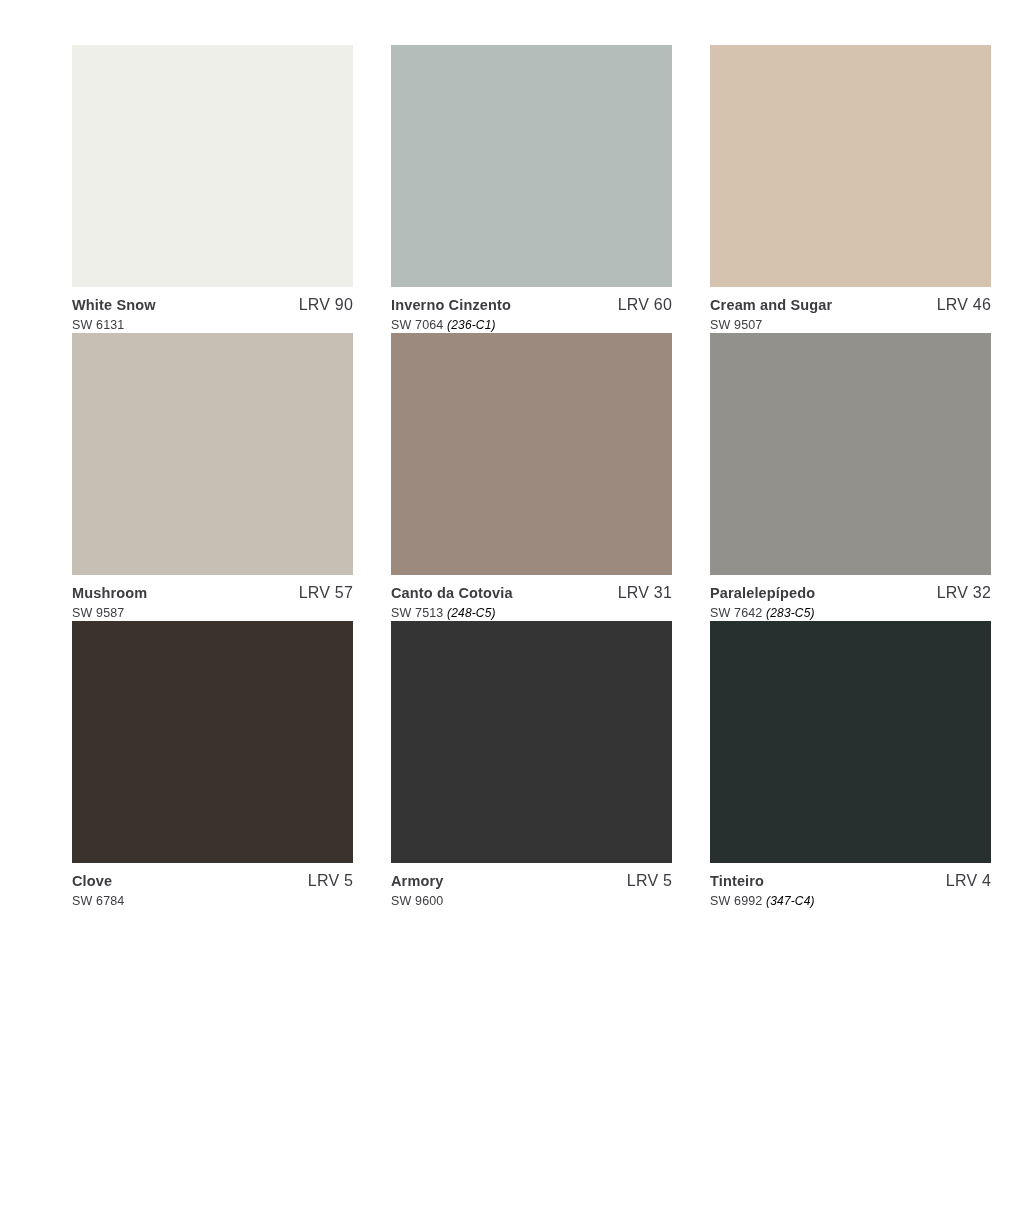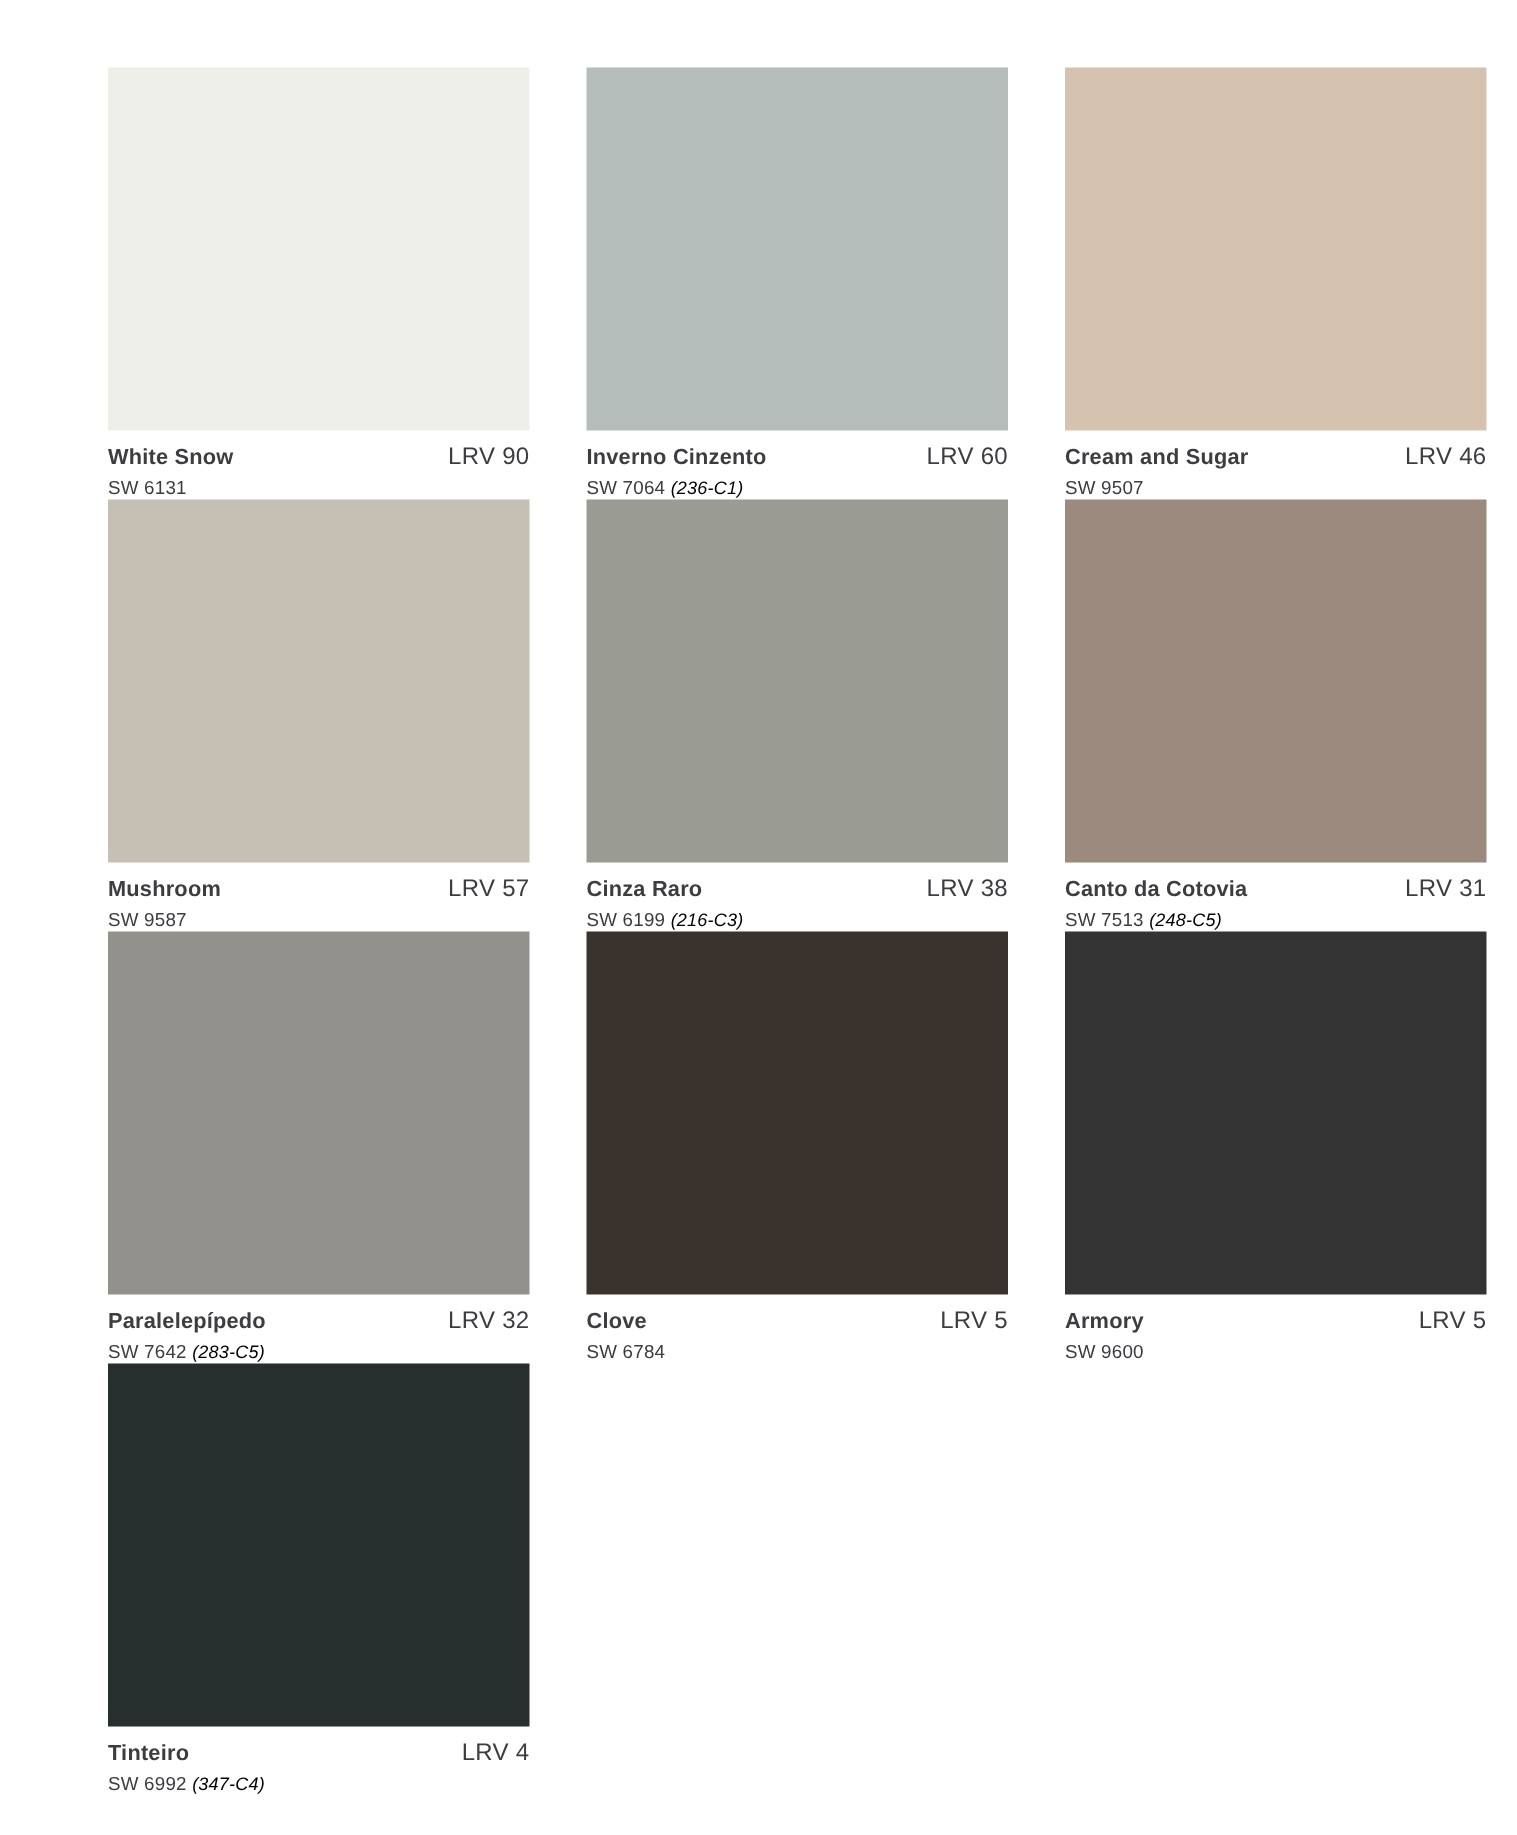--- a/index.html
+++ b/index.html
@@ -140,33 +140,20 @@
         <span class="swatch-name">Mushroom</span>
         <span class="swatch-lrv">LRV 57</span>
       </div>
       <div class="swatch-code-line">
         <span class="swatch-code">SW 9587</span>
         
       </div>
     </div>
   </div>
       <div class="swatch-card">
-    <div class="swatch-chip" style="background-color: rgb(154, 156, 147);"></div>
-    <div class="swatch-info">
-      <div class="swatch-row-top">
-        <span class="swatch-name">Cinza Raro</span>
-        <span class="swatch-lrv">LRV 38</span>
-      </div>
-      <div class="swatch-code-line">
-        <span class="swatch-code">SW 6199</span>
-        <span class="swatch-alt-code">(216-C3)</span>
-      </div>
-    </div>
-  </div>
-      <div class="swatch-card">
     <div class="swatch-chip" style="background-color: rgb(155, 138, 125);"></div>
     <div class="swatch-info">
       <div class="swatch-row-top">
         <span class="swatch-name">Canto da Cotovia</span>
         <span class="swatch-lrv">LRV 31</span>
       </div>
       <div class="swatch-code-line">
         <span class="swatch-code">SW 7513</span>
         <span class="swatch-alt-code">(248-C5)</span>
       </div>

